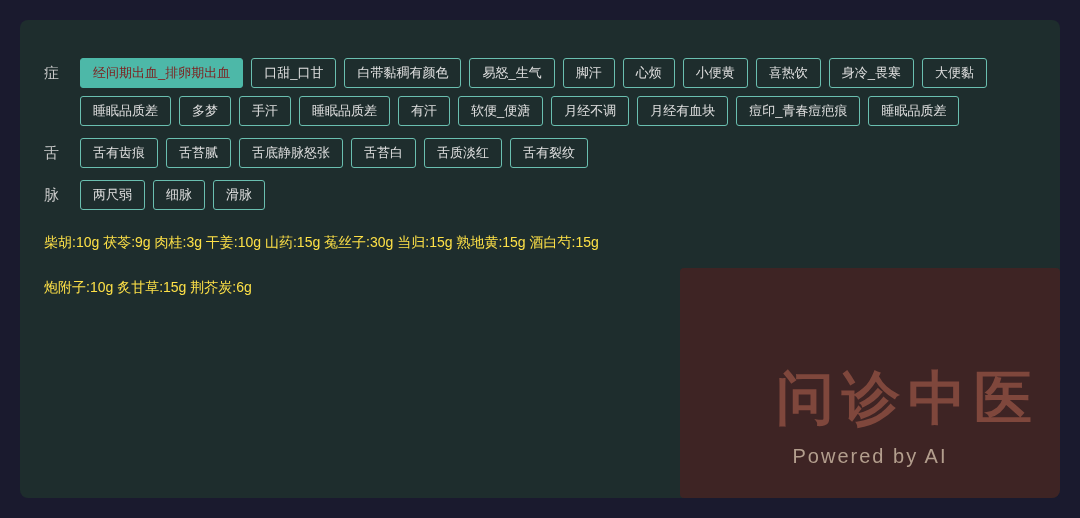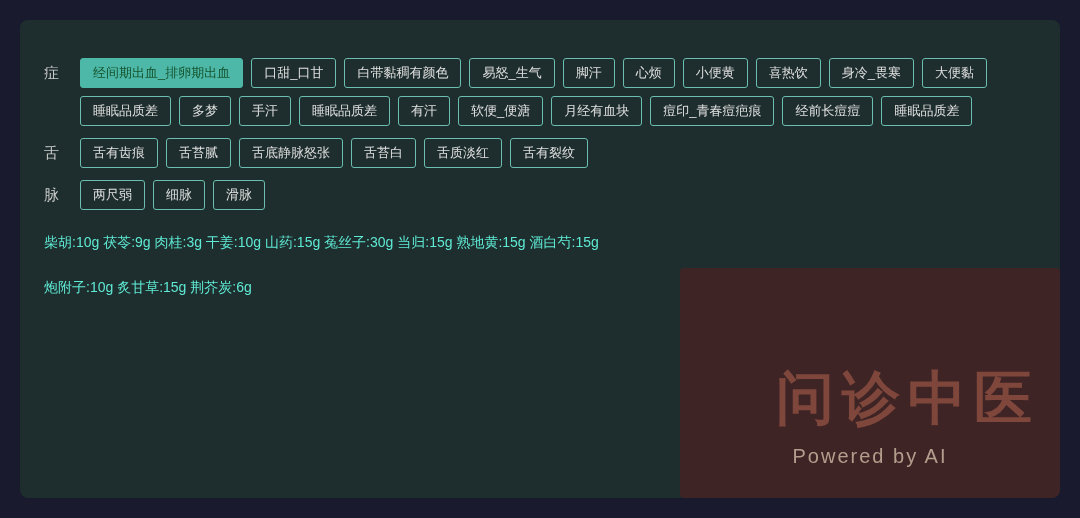--- a/index.html
+++ b/index.html
@@ -52,24 +52,24 @@
       color: #e0e0e0;
       padding: 5px 12px;
       border-radius: 3px;
       font-size: 13px;
       cursor: pointer;
       white-space: nowrap;
     }
     .tag.active {
       background: #4db8a8;
       border-color: #4db8a8;
-      color: #14532d;
+      color: #7f1d1d;
     }
     .herbs-row {
-      color: #5eead4;
+      color: #fde047;
       font-size: 14px;
       margin-top: 20px;
       line-height: 1.8;
       padding-left: 0;
     }
     .watermark-bg {
       position: absolute;
       right: 0;
       bottom: 0;
       width: 380px;
@@ -118,23 +118,23 @@
         <div class="tag">小便黄</div>
         <div class="tag">喜热饮</div>
         <div class="tag">身冷_畏寒</div>
         <div class="tag">大便黏</div>
         <div class="tag">睡眠品质差</div>
         <div class="tag">多梦</div>
         <div class="tag">手汗</div>
         <div class="tag">睡眠品质差</div>
         <div class="tag">有汗</div>
         <div class="tag">软便_便溏</div>
+        <div class="tag">月经不调</div>
         <div class="tag">月经有血块</div>
         <div class="tag">痘印_青春痘疤痕</div>
-        <div class="tag">经前长痘痘</div>
         <div class="tag">睡眠品质差</div>
       </div>
   </div>
 
   <div class="section">
     <div class="section-label">舌</div>
     <div class="tags-container">
     <div class="tag">舌有齿痕</div>
         <div class="tag">舌苔腻</div>
         <div class="tag">舌底静脉怒张</div>

